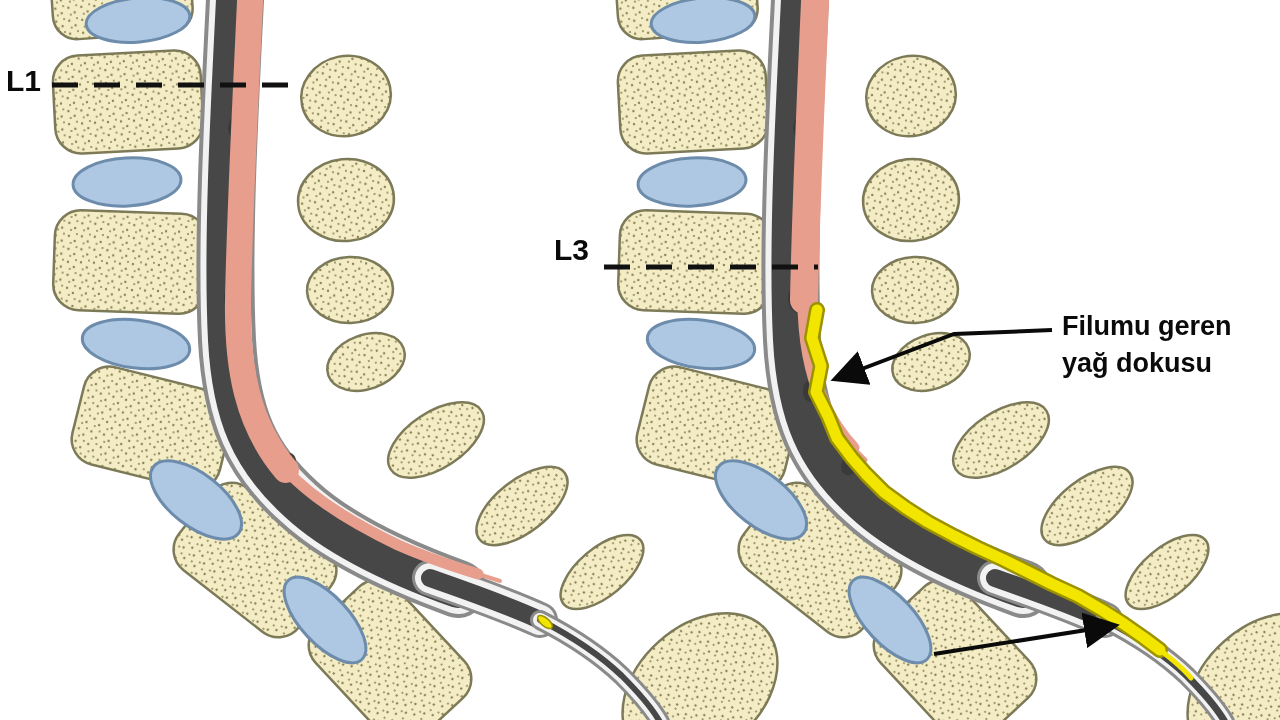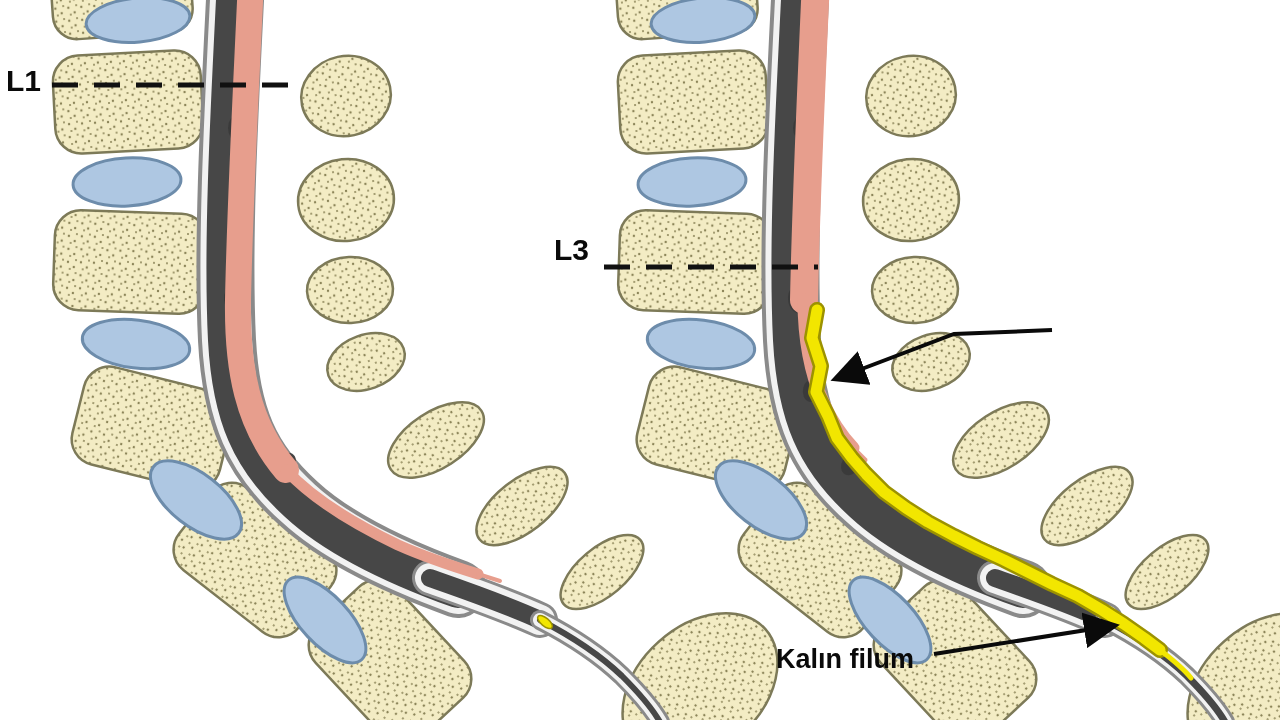--- a/index.html
+++ b/index.html
@@ -151,15 +151,16 @@
       <line class="dash" x1="52" y1="85" x2="300" y2="85"></line>
       <line class="dash" x1="604" y1="267" x2="818" y2="267"></line>
       <polyline class="leader" points="1052,330 954,334 838,378" marker-end="url(#arrowhead)"></polyline>
       <line class="leader" x1="934" y1="654" x2="1112" y2="626" marker-end="url(#arrowhead)"></line>
     </g>
   </svg>
 
   <div class="lvl-label" id="l1-label">L1</div>
   <div class="lvl-label" id="l3-label">L3</div>
   <div class="ann-label" id="fat-label">
+    <div>Filumu geren</div>
+    <div>yağ dokusu</div>
   </div>
-  <div class="ann-label" id="filum-label">Kalın filum</div>
 </div>
 
 </body></html>

